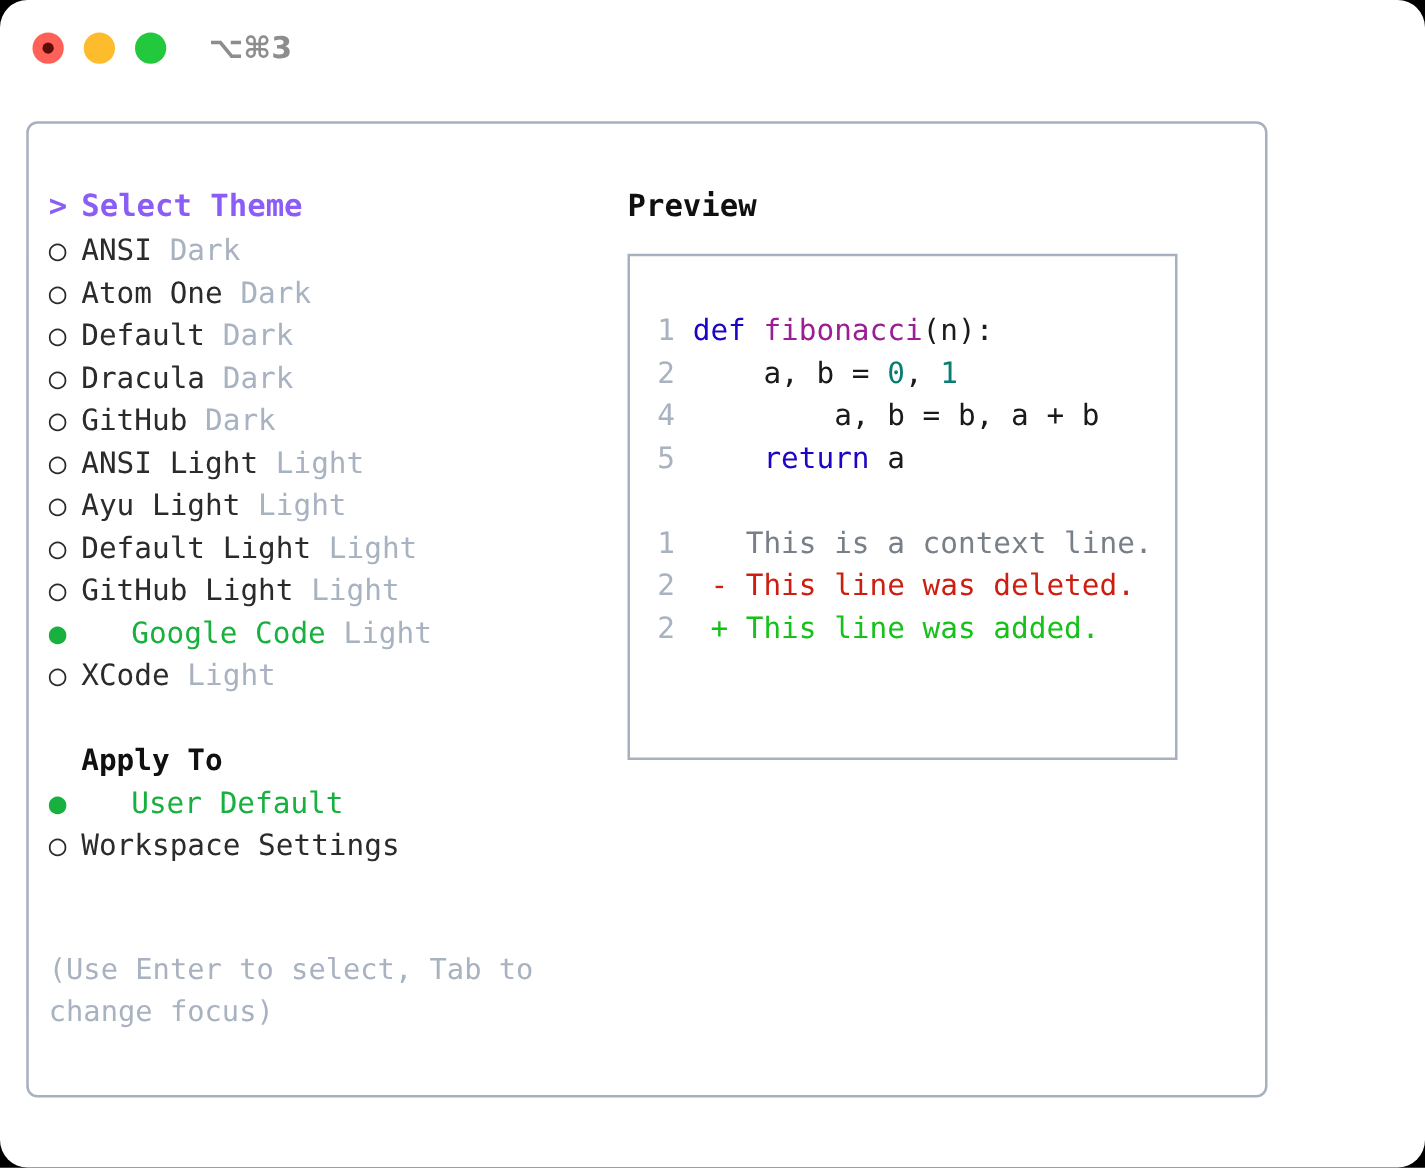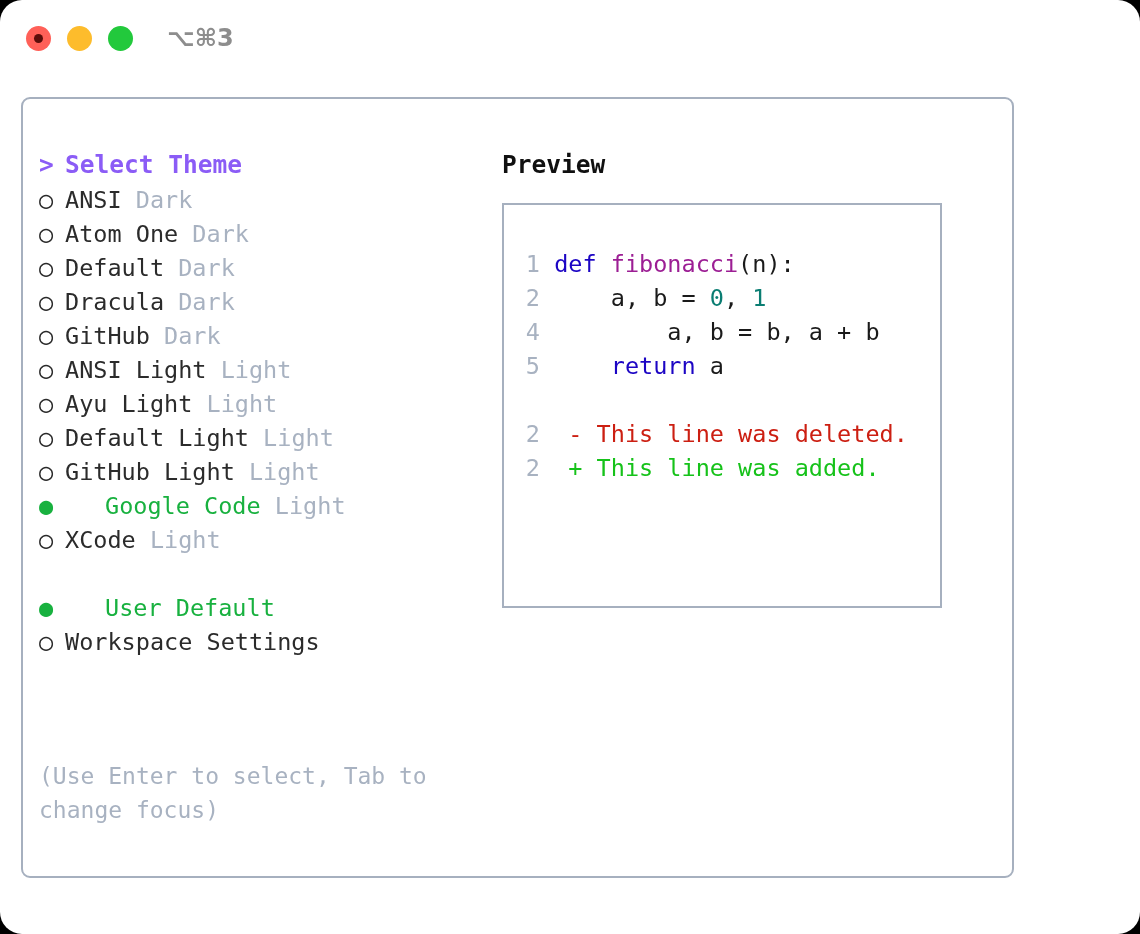--- a/index.html
+++ b/index.html
@@ -221,20 +221,21 @@
           <div class="row"><span class="bullet">○</span><span class="name">ANSI Light</span><span class="variant"> Light</span></div>
           <div class="row"><span class="bullet">○</span><span class="name">Ayu Light</span><span class="variant"> Light</span></div>
           <div class="row"><span class="bullet">○</span><span class="name">Default Light</span><span class="variant"> Light</span></div>
           <div class="row"><span class="bullet">○</span><span class="name">GitHub Light</span><span class="variant"> Light</span></div>
           <div class="row"><span class="bullet filled">●</span><span class="name selected">Google Code</span><span class="variant"> Light</span></div>
           <div class="row"><span class="bullet">○</span><span class="name">XCode</span><span class="variant"> Light</span></div>
         </div>
 
       <div class="gap"></div>
 
+      <div class="section-label">Apply To</div>
       <div id="apply-list">
           <div class="row"><span class="bullet filled">●</span><span class="name selected">User Default</span></div>
           <div class="row"><span class="bullet">○</span><span class="name">Workspace Settings</span></div>
         </div>
     </div>
 
     <div id="hint">
       <div>(Use Enter to select, Tab to</div>
       <div>change focus)</div>
     </div>
@@ -246,20 +247,21 @@
     <div id="preview-box">
       <div id="code-area">
         <div id="code-lines">
             <div class="cline"><span class="ln">1</span> <span class="kw">def </span><span class="fn">fibonacci</span><span class="punct">(n):</span></div>
             <div class="cline"><span class="ln">2</span> <span class="code">    a, b = </span><span class="num">0</span><span class="code">, </span><span class="num">1</span></div>
             <div class="cline"><span class="ln">4</span> <span class="code">        a, b = b, a + b</span></div>
             <div class="cline"><span class="ln">5</span> <span class="code">    </span><span class="kw">return</span><span class="code"> a</span></div>
           </div>
         <div class="spacer-line"></div>
         <div id="diff-lines">
+            <div class="dline"><span class="ln">1</span> <span class="d-ctx">   This is a context line.</span></div>
             <div class="dline"><span class="ln">2</span> <span class="d-del"> - This line was deleted.</span></div>
             <div class="dline"><span class="ln">2</span> <span class="d-add"> + This line was added.</span></div>
           </div>
       </div>
     </div>
 
   </div>
 </div>
 
 </body></html>

